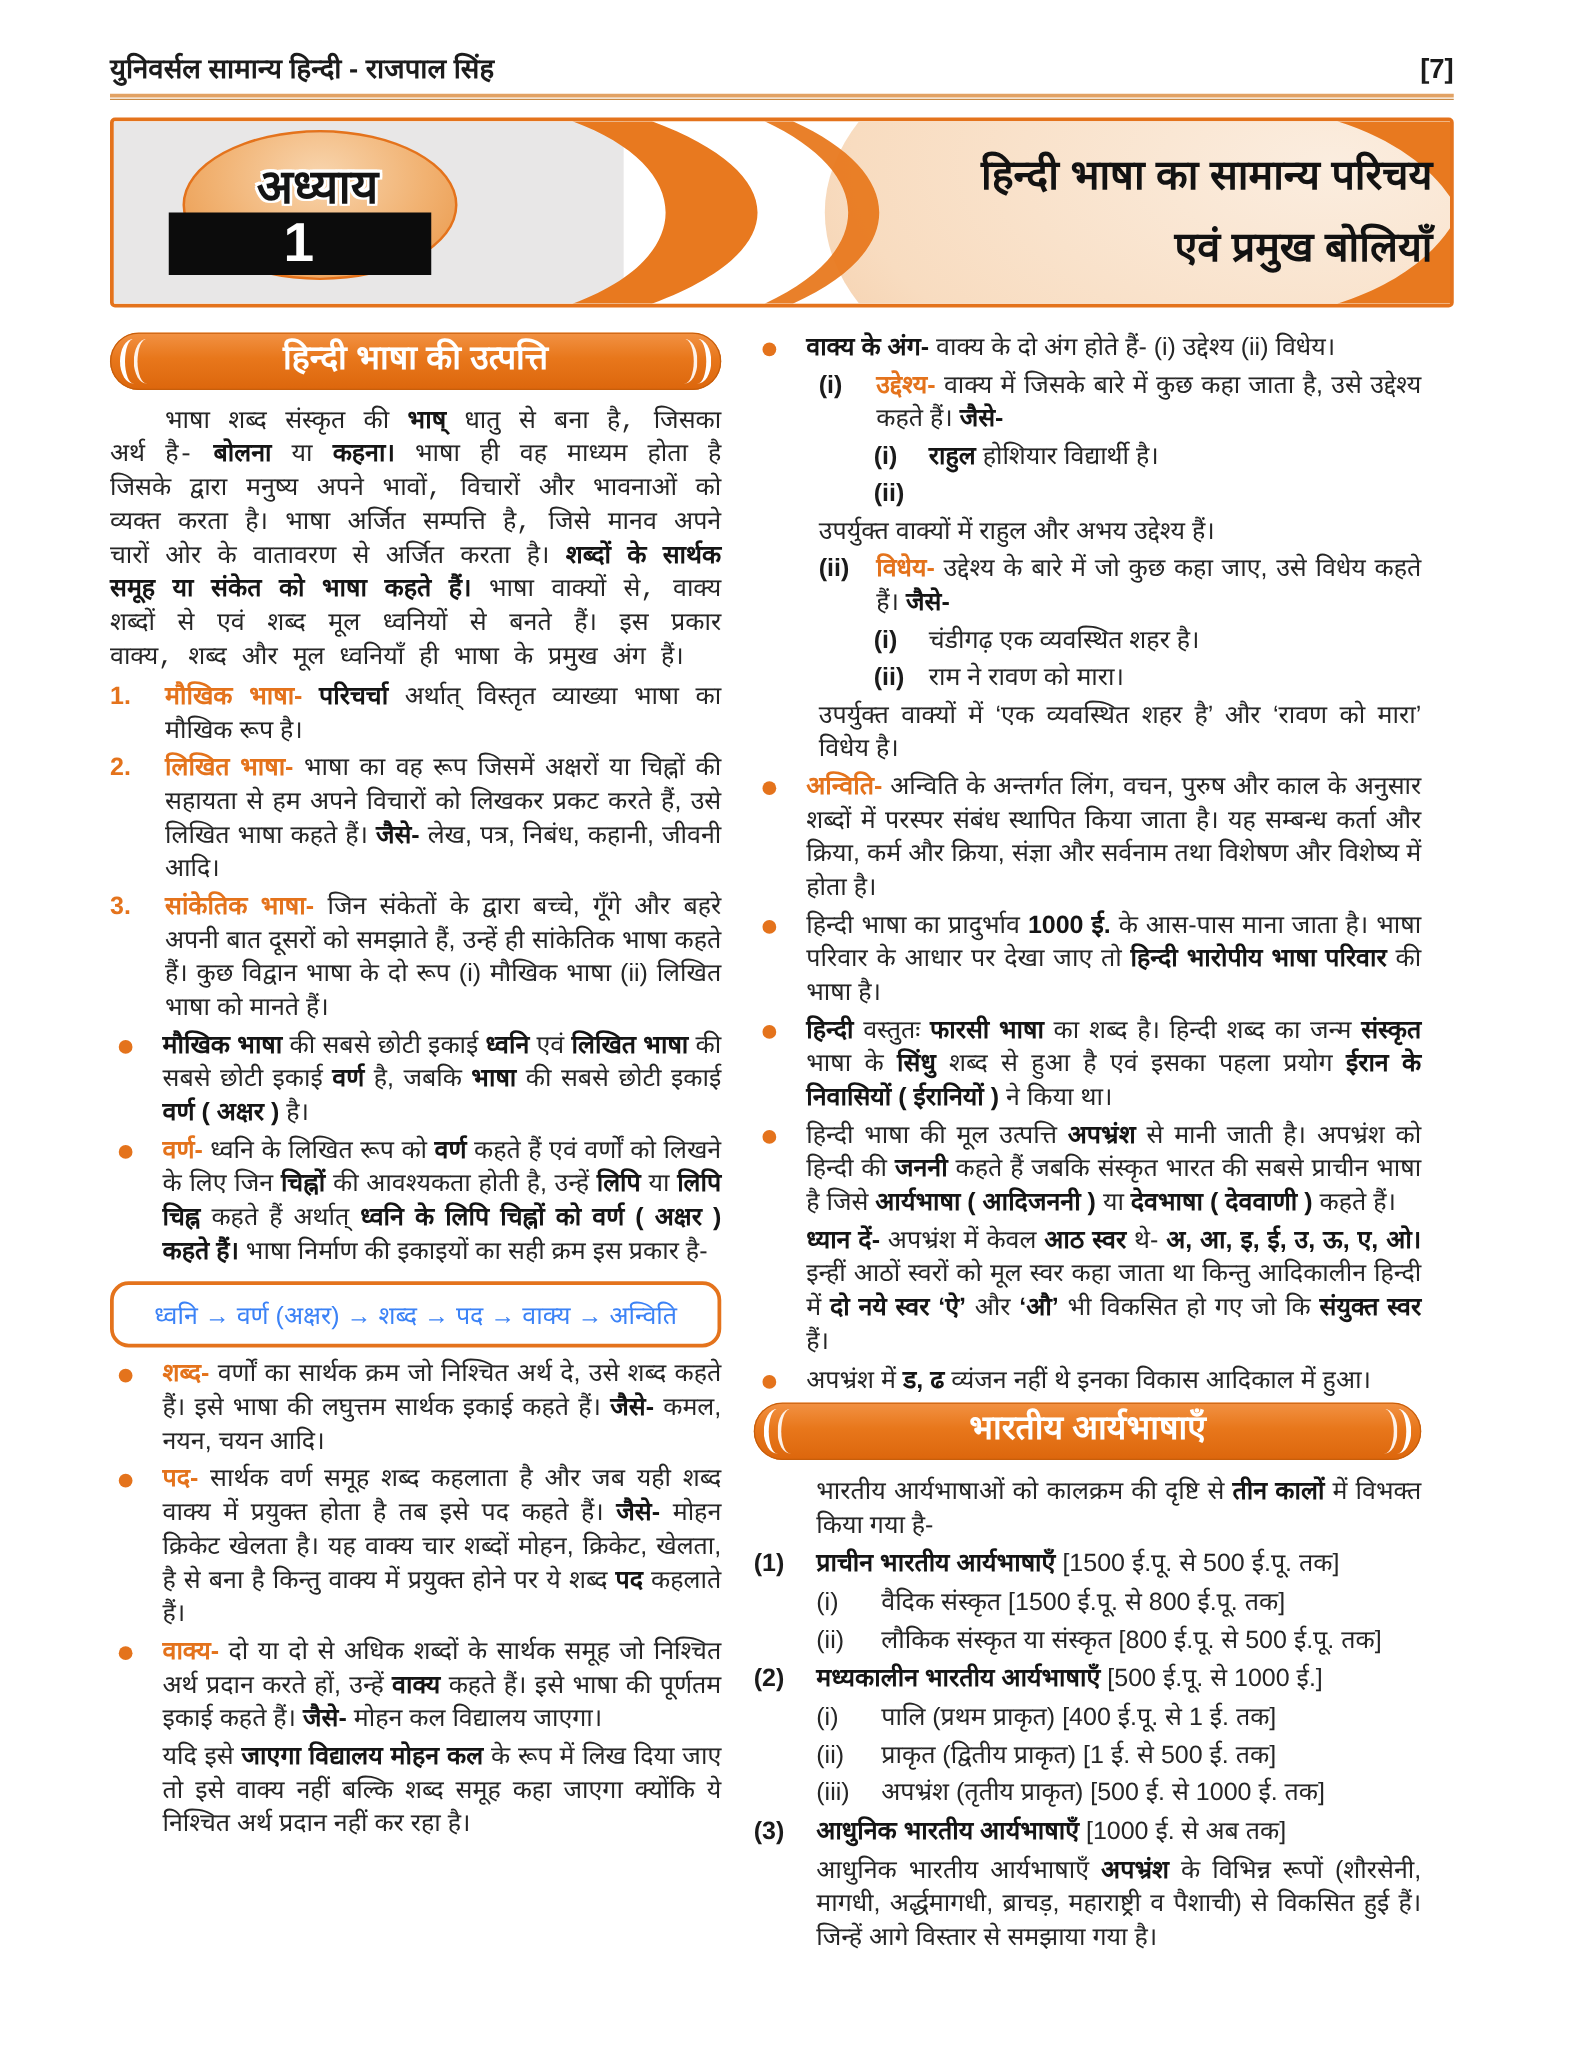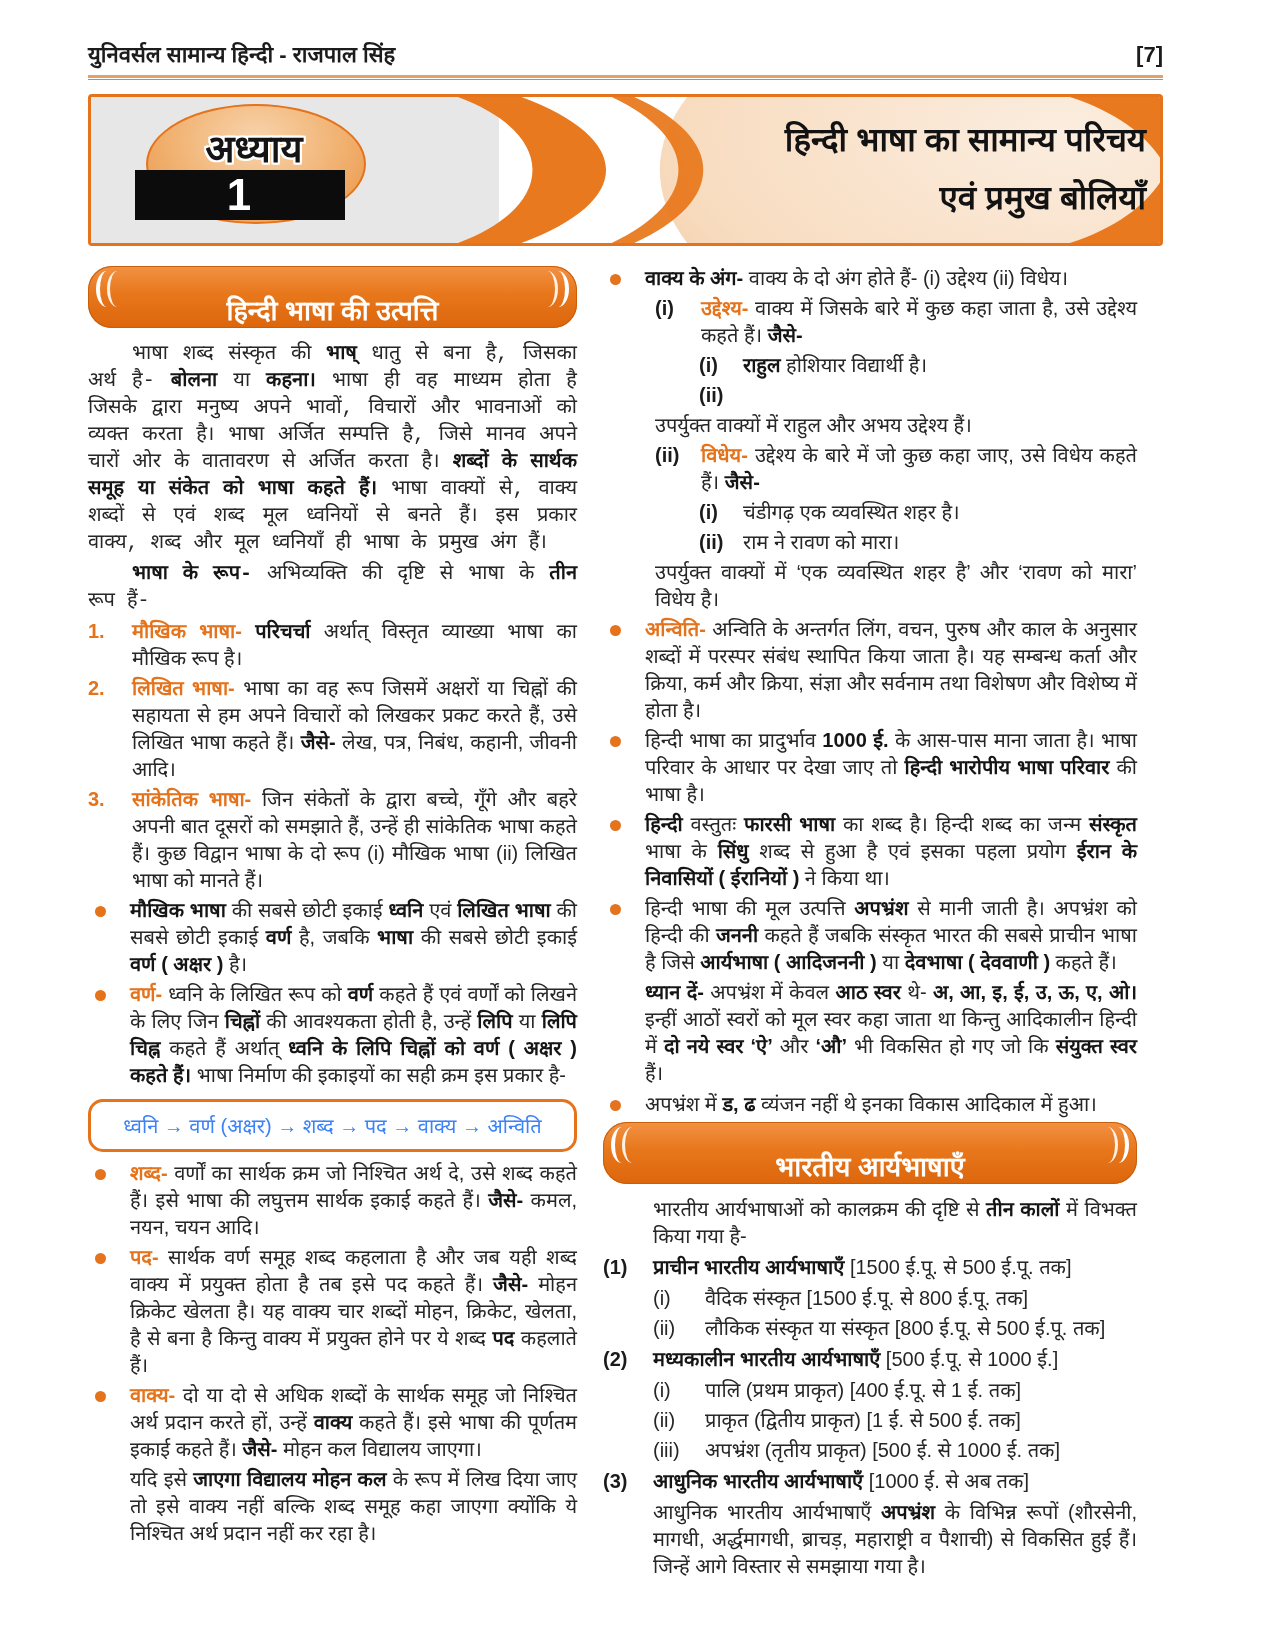--- a/index.html
+++ b/index.html
@@ -16,21 +16,21 @@
   .ch-label{position:absolute;left:55px;top:24px;width:216px;text-align:center;font-size:38px;font-weight:bold;color:#141414;
      text-shadow:-2px -2px 0 #fff,2px -2px 0 #fff,-2px 2px 0 #fff,2px 2px 0 #fff,0 -2px 0 #fff,0 2px 0 #fff,-2px 0 0 #fff,2px 0 0 #fff;}
   .ch-numbox{position:absolute;left:44px;top:73px;width:210px;height:50px;background:#0c0c0c;display:flex;align-items:center;justify-content:center;
      color:#fff;font-size:44px;font-weight:bold;letter-spacing:2px;}
   .ch-title{position:absolute;left:515px;right:14px;top:14px;text-align:right;font-size:33px;font-weight:bold;color:#121212;line-height:58px;}
   
   .cols{display:flex;gap:26px;margin-top:16px;}
   .col-l{width:489px;flex:0 0 489px;}
   .col-r{width:534px;flex:0 0 534px;}
   
-  .pill{position:relative;height:62px;border-radius:24px;margin:4px 0 12px 0;display:flex;align-items:flex-end;justify-content:center;
+  .pill{position:relative;height:46px;border-radius:24px;margin:4px 0 12px 0;display:flex;align-items:flex-start;justify-content:center;
      background:linear-gradient(180deg,#F29244 0%,#E8771B 45%,#DC660C 100%);box-shadow:inset 0 0 0 1px #C75E0B;}
   .pill .txt{color:#fff;font-size:27px;font-weight:bold;}
   .arc{position:absolute;top:5px;width:18px;height:36px;border-radius:50%;}
   .arc.l1{left:8px;border-left:4px solid #ffffff;}
   .arc.l2{left:19px;border-left:3px solid rgba(255,255,255,.9);}
   .arc.r1{right:8px;border-right:4px solid #ffffff;}
   .arc.r2{right:19px;border-right:3px solid rgba(255,255,255,.9);}
   
   .para{margin:0 0 4px 0;font-size:20px;line-height:27px;text-align:justify;}
   .ind{text-indent:44px;font-family:Liberation Mono, monospace;}
@@ -104,21 +104,20 @@
     <div class="col-l">
       <div class="pill">
         <span class="arc l1"></span>
         <span class="arc l2"></span>
         <span class="txt">हिन्दी भाषा की उत्पत्ति</span>
         <span class="arc r1"></span>
         <span class="arc r2"></span>
       </div>
 
       <p class="para ind"><span>भाषा शब्द संस्कृत की </span><span class="sg-b">भाष्</span><span> धातु से बना है, जिसका अर्थ है- </span><span class="sg-b">बोलना</span><span> या </span><span class="sg-b">कहना।</span><span> भाषा ही वह माध्यम होता है जिसके द्वारा मनुष्य अपने भावों, विचारों और भावनाओं को व्यक्त करता है। भाषा अर्जित सम्पत्ति है, जिसे मानव अपने चारों ओर के वातावरण से अर्जित करता है। </span><span class="sg-b">शब्दों के सार्थक समूह या संकेत को भाषा कहते हैं।</span><span> भाषा वाक्यों से, वाक्य शब्दों से एवं शब्द मूल ध्वनियों से बनते हैं। इस प्रकार वाक्य, शब्द और मूल ध्वनियाँ ही भाषा के प्रमुख अंग हैं।</span></p>
-      <p class="para ind"><span class="sg-b">भाषा के रूप-</span><span> अभिव्यक्ति की दृष्टि से भाषा के </span><span class="sg-b">तीन</span><span> रूप हैं-</span></p>
 
       <div class="num-item">
         <span class="no">1.</span>
         <span class="body"><span class="sg-o">मौखिक भाषा- </span><span class="sg-b">परिचर्चा</span><span> अर्थात् विस्तृत व्याख्या भाषा का मौखिक रूप है।</span></span>
       </div>
       <div class="num-item">
         <span class="no">2.</span>
         <span class="body"><span class="sg-o">लिखित भाषा- </span><span>भाषा का वह रूप जिसमें अक्षरों या चिह्नों की सहायता से हम अपने विचारों को लिखकर प्रकट करते हैं, उसे लिखित भाषा कहते हैं। </span><span class="sg-b">जैसे-</span><span> लेख, पत्र, निबंध, कहानी, जीवनी आदि।</span></span>
       </div>
       <div class="num-item">

